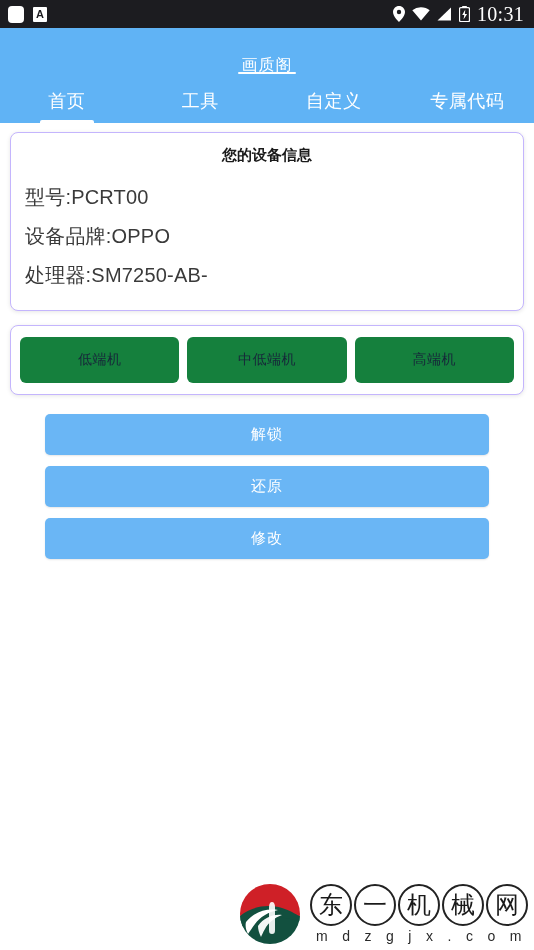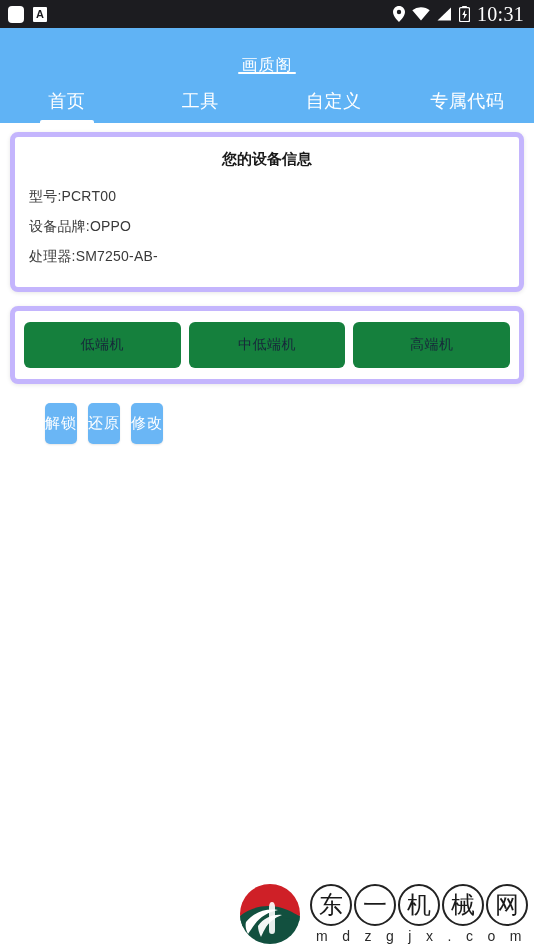--- a/index.html
+++ b/index.html
@@ -111,38 +111,38 @@
     border-radius: 2px 2px 0 0;
     opacity: 0;
   }
   .tab.active .tab-underline { opacity: 1; }
 
   
   .content { padding: 0 10px; }
 
   .card {
     background: #ffffff;
-    border: 5px solid #c4b5fd;
+    border: 1px solid #c4b5fd;
     border-radius: 8px;
     box-shadow: 0 1px 4px rgba(0,0,0,0.10);
   }
 
   .device-card {
     margin-top: 9px;
     padding: 13px 12px 15px 12px;
   }
   .device-title {
     text-align: center;
     font-size: 15px;
     font-weight: bold;
     color: #1b1b1b;
     margin-bottom: 13px;
   }
   .device-row {
-    font-size: 14px;
+    font-size: 20px;
     color: #3a3a3a;
     padding: 6px 2px;
     letter-spacing: 0.2px;
   }
 
   .tier-card {
     margin-top: 14px;
     padding: 11px 9px;
     display: flex;
     gap: 8px;
@@ -157,21 +157,21 @@
     font-size: 14px;
     font-family: "Liberation Sans", "DejaVu Sans", sans-serif;
     cursor: pointer;
     letter-spacing: 0.5px;
   }
 
   .actions {
     margin-top: 19px;
     padding: 0 35px;
     display: flex;
-    flex-direction: row;
+    flex-direction: column;
     gap: 11px;
   }
   .action-btn {
     height: 41px;
     background: #6ab6f5;
     border: none;
     border-radius: 5px;
     color: #ffffff;
     font-size: 15px;
     font-family: "Liberation Sans", "DejaVu Sans", sans-serif;

